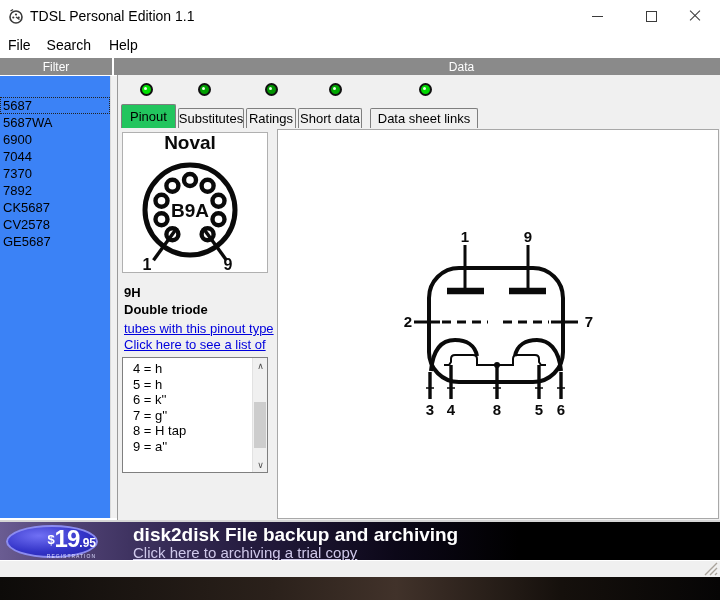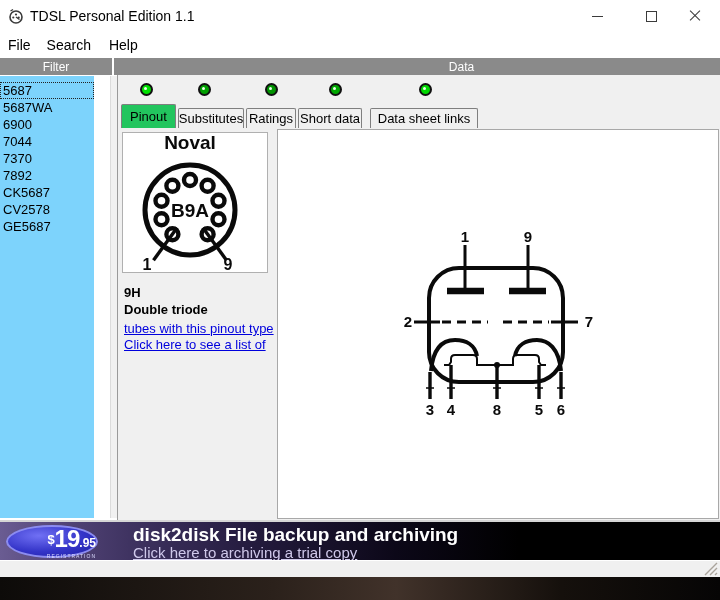--- a/index.html
+++ b/index.html
@@ -27,21 +27,21 @@
   .menu-item{font-size:14px;color:#000;padding:2px 4px}
   .menu-item.m1{margin-left:4px}.menu-item.m2{margin-left:8px}.menu-item.m3{margin-left:10px}
 
   
   .hdr{height:17px;background:#8a8a8a;color:#fff;font-size:12px;
        display:flex;align-items:center;justify-content:center}
   .filter-hdr{left:0;top:58px;width:112px}
   .data-hdr{left:114px;top:58px;width:695px}
 
   
-  .left-list{left:0;top:76px;width:94px;height:442px;background:#7dd3fc;padding-top:6px;box-sizing:border-box}
+  .left-list{left:0;top:76px;width:110px;height:442px;background:#3b82f6;padding-top:21px;box-sizing:border-box}
   .list-item{height:15px;line-height:15px;font-size:13px;padding-left:2px;border:1px dotted transparent;
              white-space:nowrap;overflow:hidden}
   .list-item.selected{border:1px dotted #222}
   .left-scroll{left:110px;top:76px;width:7px;height:442px;background:#f1f1f1;border-left:1px solid #dcdcdc}
 
   
   .data-client{left:117px;top:75px;width:603px;height:445px;background:#f0f0f0;border-left:1px solid #9a9a9a;box-sizing:border-box}
   .data-client *{box-sizing:border-box}
 
   .led{position:absolute;top:8px;width:13px;height:13px;border-radius:50%;
@@ -191,20 +191,35 @@
     </svg>
   </div>
 
   <div class="pt-code">9H</div>
   <div class="pt-desc">Double triode</div>
   <div class="pt-link">
     <div>tubes with this pinout type</div>
     <div>Click here to see a list of</div>
   </div>
 
+  <div class="pinlist">
+    <div class="pinlist-rows">
+      <div class="pin-row">4 = h</div>
+      <div class="pin-row">5 = h</div>
+      <div class="pin-row">6 = k''</div>
+      <div class="pin-row">7 = g''</div>
+      <div class="pin-row">8 = H tap</div>
+      <div class="pin-row">9 = a''</div>
+    </div>
+    <div class="sb">
+      <div class="sb-btn sb-up">∧</div>
+      <div class="sb-thumb"></div>
+      <div class="sb-btn sb-down">∨</div>
+    </div>
+  </div>
 
   <div class="right-panel">
     <svg class="schematic" viewBox="0 0 200 195">
 
       <text x="65" y="13" font-size="15" font-weight="bold" text-anchor="middle" fill="#0a0a0a">1</text>
       <text x="128" y="13" font-size="15" font-weight="bold" text-anchor="middle" fill="#0a0a0a">9</text>
       <path d="M65 16 L65 62 M128 16 L128 62" stroke="#0a0a0a" stroke-width="3"></path>
       <path d="M60 40 L70 40 M123 40 L133 40" stroke="#0a0a0a" stroke-width="1.6"></path>
 
       <rect x="29" y="39" width="134" height="114" rx="30" ry="30" fill="none" stroke="#0a0a0a" stroke-width="4"></rect>

